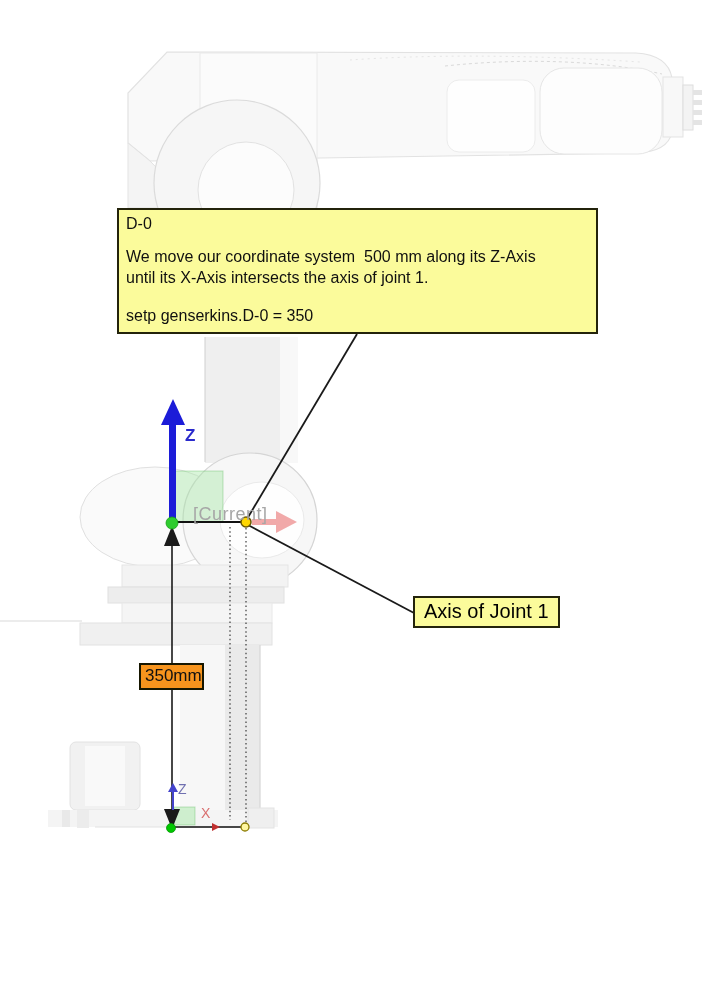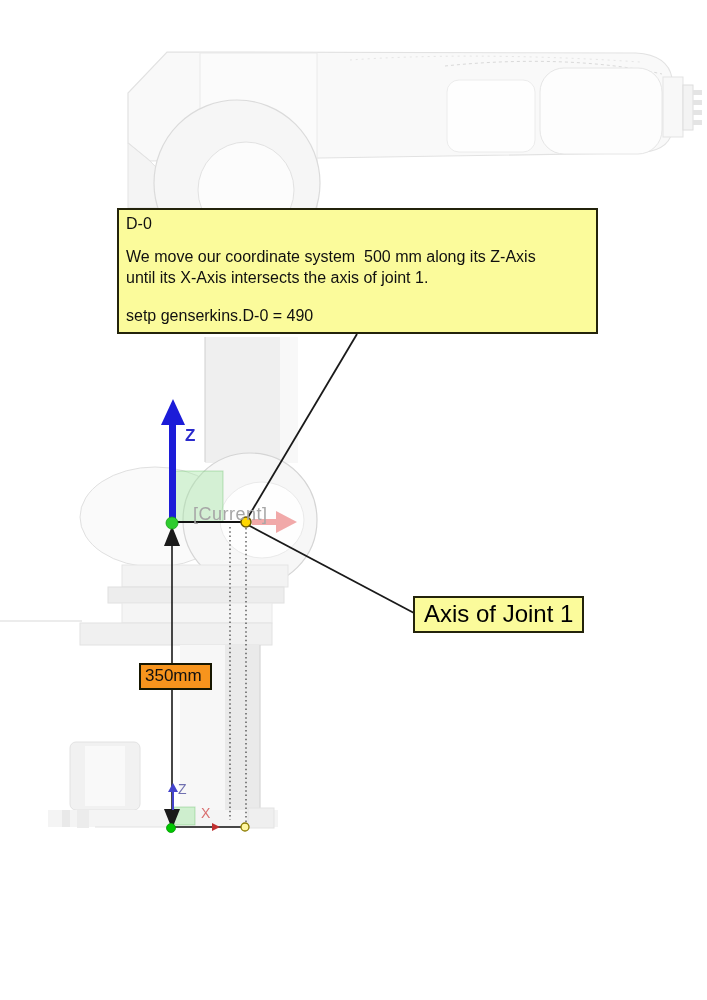--- a/index.html
+++ b/index.html
@@ -13,26 +13,26 @@
     left:117px;top:208px;width:481px;box-sizing:border-box;
     background:#FBFB9B;border:2px solid #23230b;
     padding:3px 7px 6px 7px;font-size:16px;line-height:21px;color:#101010;
   }
   .note-title{margin:0;}
   .note-body{margin:12px 0 0 0;white-space:pre-wrap;}
   .note-command{margin:17px 0 0 0;}
   .callout-box{
     left:413px;top:596px;box-sizing:border-box;
     background:#FBFB9B;border:2px solid #23230b;
-    padding:2px 9px 3px 9px;font-size:24px;color:#000;white-space:nowrap;
+    padding:2px 9px 3px 9px;font-size:20px;color:#000;white-space:nowrap;
   }
   .dim-label{
     left:139px;top:663px;box-sizing:border-box;
     background:#F7941D;border:2px solid #161600;
-    padding:1px 8px 2px 4px;font-size:17px;color:#101010;white-space:nowrap;
+    padding:1px 0 2px 4px;font-size:17px;color:#101010;white-space:nowrap;
   }
   .current-label{left:193px;top:504px;font-size:18px;color:#a6a6a6;letter-spacing:0.5px;}
   .z-upper-label{left:185px;top:426px;font-size:17px;font-weight:bold;color:#2a2acc;}
   .z-lower-label{left:178px;top:781px;font-size:14px;color:#7070b0;}
   .x-lower-label{left:201px;top:805px;font-size:14px;color:#d97070;}
 </style>
 </head>
 <body>
 
 <div id="stage">
@@ -140,21 +140,21 @@
       <polygon points="212,823 212,831 220,827" fill="#C03030"></polygon>
       <circle cx="171" cy="828" r="4.5" fill="#00C800" stroke="#089608" stroke-width="0.8"></circle>
       <circle cx="245" cy="827" r="4" fill="#FFF7A0" stroke="#8A7A00" stroke-width="1.3"></circle>
     </g>
   </svg>
 
   <div class="abs note-box">
     <p class="note-title">D-0</p>
     <p class="note-body">We move our coordinate system  500 mm along its Z-Axis
 until its X-Axis intersects the axis of joint 1.</p>
-    <p class="note-command">setp genserkins.D-0 = 490</p>
+    <p class="note-command">setp genserkins.D-0 = 350</p>
   </div>
 
   <div class="abs callout-box">Axis of Joint 1</div>
 
   <div class="abs dim-label">350mm</div>
 
   <div class="abs current-label">[Current]</div>
 
   <div class="abs z-upper-label">Z</div>
 

